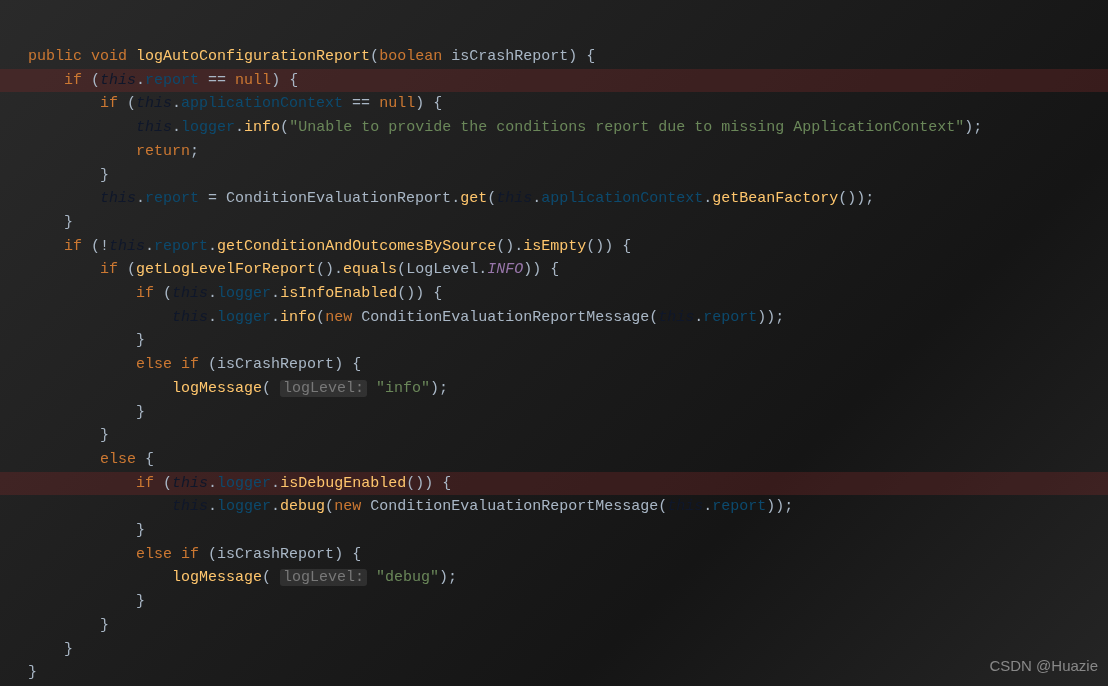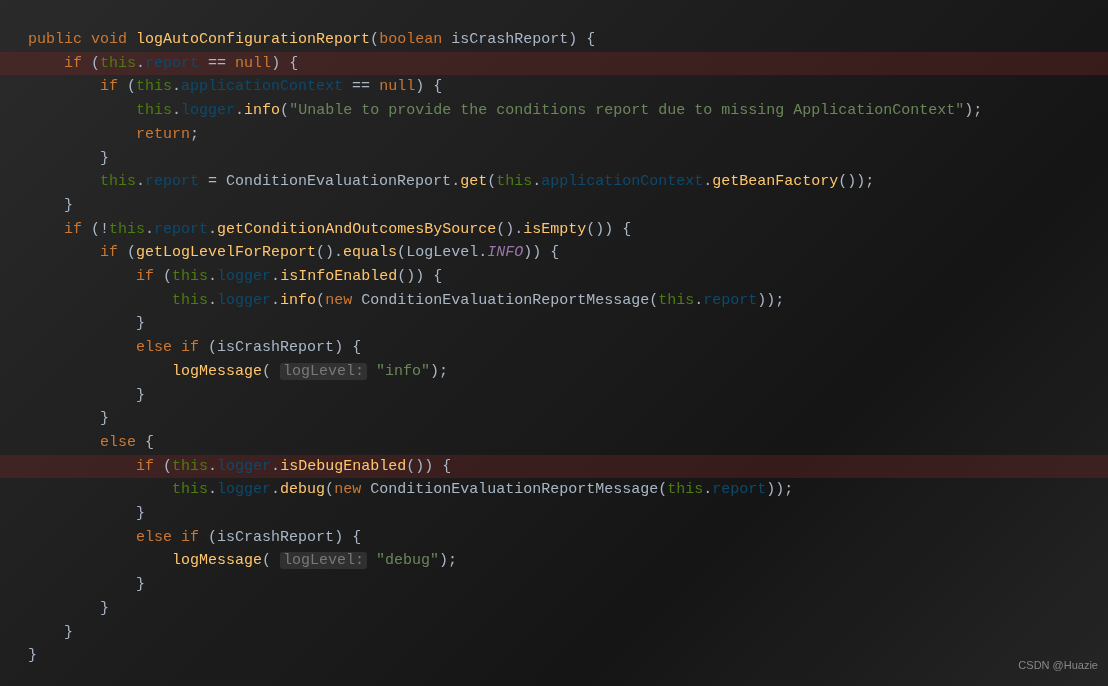--- a/index.html
+++ b/index.html
@@ -11,46 +11,47 @@
   line-height: 23.7px;
   color: #a9b7c6;
   width: 1108px;
   height: 686px;
   overflow: hidden;
   position: relative;
 }
 .code-container {
   padding: 28px 0 0 28px;
   white-space: pre;
+  margin-top: 17px;
 }
 .line {
   display: block;
   min-height: 23.7px;
 }
 .highlight-line {
   background: rgba(120, 40, 40, 0.35);
   display: block;
   min-height: 23.7px;
   margin-left: -28px;
   padding-left: 28px;
 }
 .kw { color: #cc7832; }
 .method { color: #ffc66d; }
 .string { color: #6a8759; }
 .param-hint { color: #787878; font-style: normal; background: rgba(80,80,80,0.4); padding: 0 3px; border-radius: 3px; }
 .field { color: #0c4a6e; }
-.this-kw { color: #4d7c0f; }
+.this-kw { color: #0f172a; font-style: italic; }
 .static-method { color: #ffc66d; }
 .enum-const { color: #9876aa; font-style: italic; }
 .watermark {
   position: absolute;
   bottom: 8px;
   right: 10px;
   color: #888;
-  font-size: 11px;
+  font-size: 15px;
   font-family: sans-serif;
 }
 </style>
 </head>
 <body>
 
 <div class="code-container"><span class="line"><span class="kw">public</span> <span class="kw">void</span> <span class="method">logAutoConfigurationReport</span>(<span class="kw">boolean</span> <span>isCrashReport</span>) {</span><span class="highlight-line">    <span class="kw">if</span> (<span class="this-kw">this</span>.<span class="field">report</span> == <span class="kw">null</span>) {</span><span class="line">        <span class="kw">if</span> (<span class="this-kw">this</span>.<span class="field">applicationContext</span> == <span class="kw">null</span>) {</span><span class="line">            <span class="this-kw">this</span>.<span class="field">logger</span>.<span class="method">info</span>(<span class="string">"Unable to provide the conditions report due to missing ApplicationContext"</span>);</span><span class="line">            <span class="kw">return</span>;</span><span class="line">        }</span><span class="line">        <span class="this-kw">this</span>.<span class="field">report</span> = <span>ConditionEvaluationReport</span>.<span class="static-method">get</span>(<span class="this-kw">this</span>.<span class="field">applicationContext</span>.<span class="method">getBeanFactory</span>());</span><span class="line">    }</span><span class="line">    <span class="kw">if</span> (!<span class="this-kw">this</span>.<span class="field">report</span>.<span class="method">getConditionAndOutcomesBySource</span>().<span class="method">isEmpty</span>()) {</span><span class="line">        <span class="kw">if</span> (<span class="method">getLogLevelForReport</span>().<span class="method">equals</span>(<span>LogLevel</span>.<span class="enum-const">INFO</span>)) {</span><span class="line">            <span class="kw">if</span> (<span class="this-kw">this</span>.<span class="field">logger</span>.<span class="method">isInfoEnabled</span>()) {</span><span class="line">                <span class="this-kw">this</span>.<span class="field">logger</span>.<span class="method">info</span>(<span class="kw">new</span> <span>ConditionEvaluationReportMessage</span>(<span class="this-kw">this</span>.<span class="field">report</span>));</span><span class="line">            }</span><span class="line">            <span class="kw">else</span> <span class="kw">if</span> (<span>isCrashReport</span>) {</span><span class="line">                <span class="method">logMessage</span>( <span class="param-hint">logLevel:</span> <span class="string">"info"</span>);</span><span class="line">            }</span><span class="line">        }</span><span class="line">        <span class="kw">else</span> {</span><span class="highlight-line">            <span class="kw">if</span> (<span class="this-kw">this</span>.<span class="field">logger</span>.<span class="method">isDebugEnabled</span>()) {</span><span class="line">                <span class="this-kw">this</span>.<span class="field">logger</span>.<span class="method">debug</span>(<span class="kw">new</span> <span>ConditionEvaluationReportMessage</span>(<span class="this-kw">this</span>.<span class="field">report</span>));</span><span class="line">            }</span><span class="line">            <span class="kw">else</span> <span class="kw">if</span> (<span>isCrashReport</span>) {</span><span class="line">                <span class="method">logMessage</span>( <span class="param-hint">logLevel:</span> <span class="string">"debug"</span>);</span><span class="line">            }</span><span class="line">        }</span><span class="line">    }</span><span class="line">}</span></div>
 
 <div class="watermark">CSDN @Huazie</div>
 

